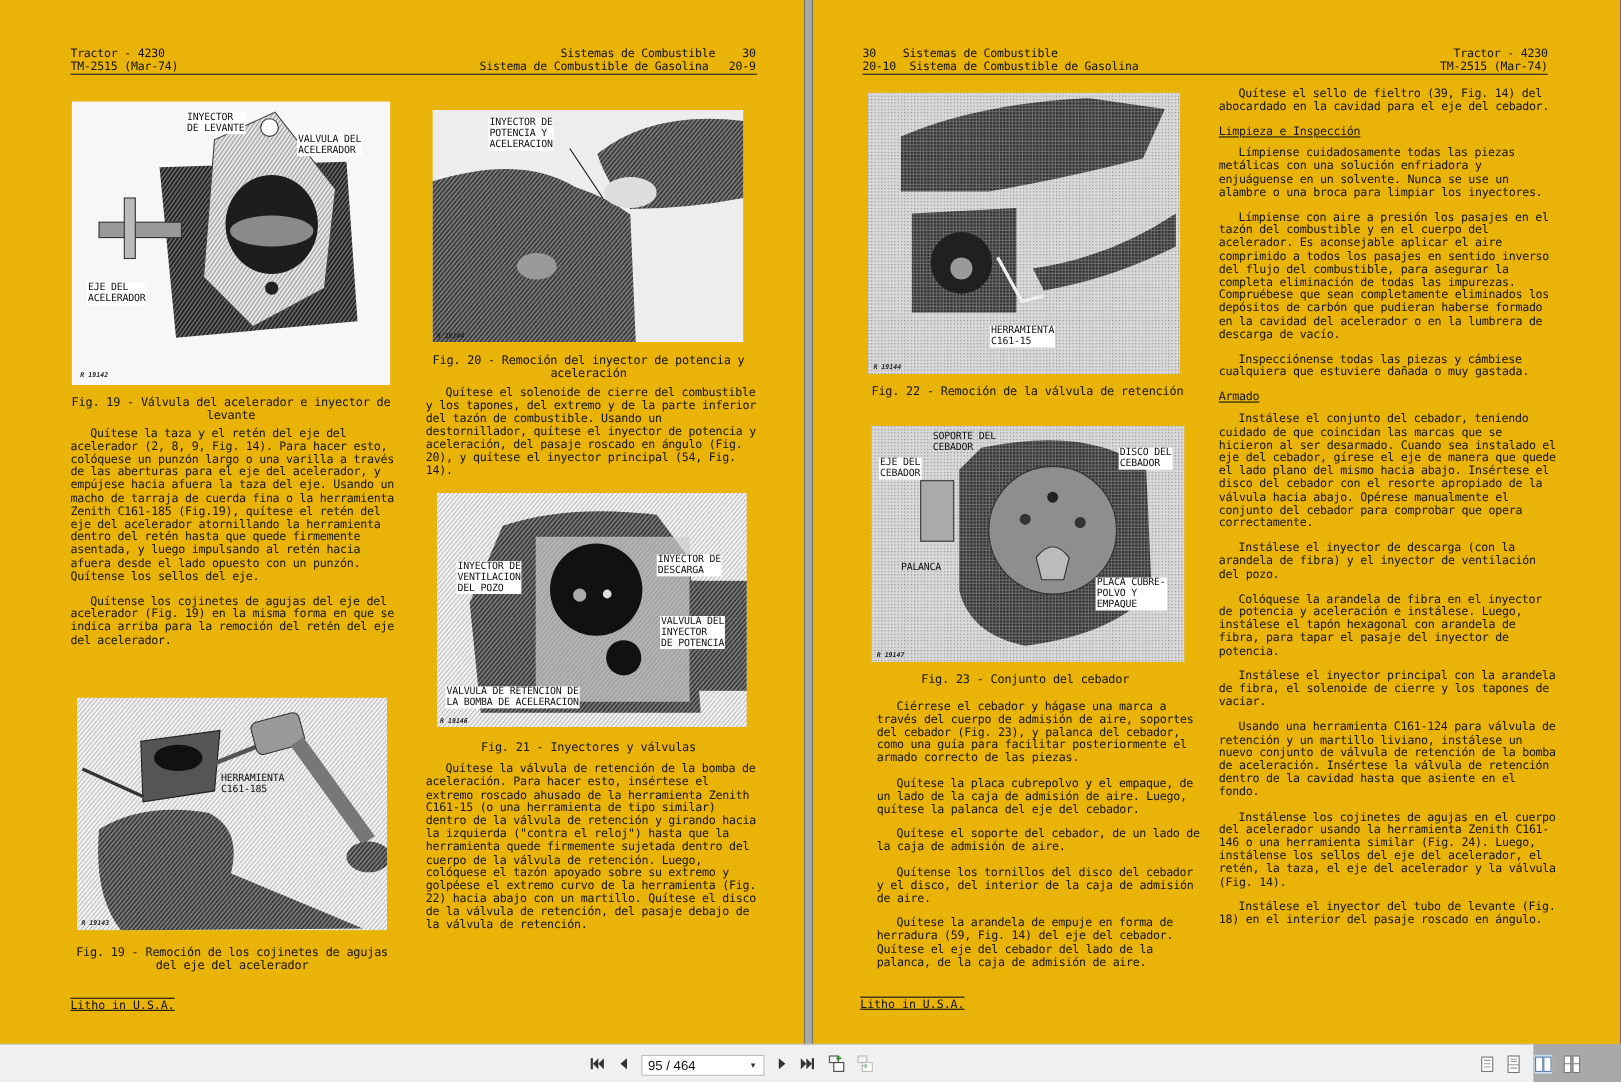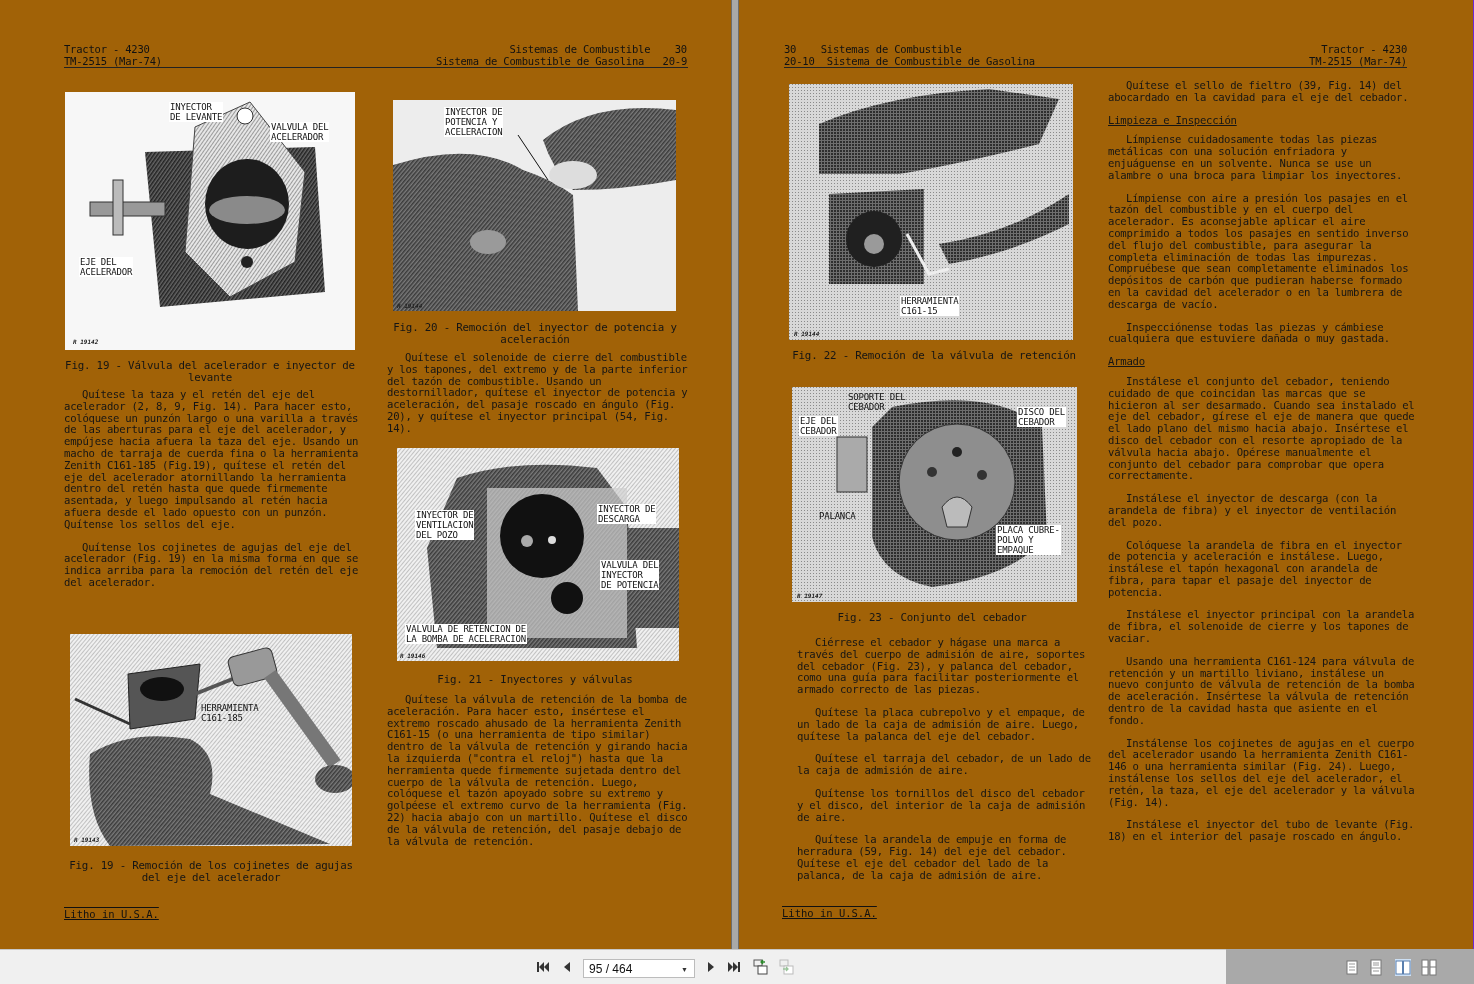--- a/index.html
+++ b/index.html
@@ -1,32 +1,32 @@
 <!DOCTYPE html>
 <html><head>
 <meta charset="utf-8">
 <style>
   html, body { margin:0; padding:0; }
   body { width:1474px; height:984px; background:#a9a9a9; position:relative; overflow:hidden; font-family:"DejaVu Sans Mono","Liberation Mono",monospace; }
-  .page { position:absolute; top:0; background:#a16207; overflow:hidden; }
+  .page { position:absolute; top:0; background:#eab308; overflow:hidden; }
   #page-left { left:0; width:731px; height:949px; border-right:1px solid #6d6d6d; }
   #page-right { left:738px; width:734px; height:949px; border-left:1px solid #6d6d6d; border-right:7px solid #6d28d9; }
   .hdr { position:absolute; font-size:10.5px; line-height:12px; color:#111; letter-spacing:-0.2px; white-space:pre; }
   .hdr-rule { position:absolute; height:1px; background:#222; }
   .txt { position:absolute; font-size:10.6px; line-height:11.8px; color:#151515; letter-spacing:-0.25px; }
   .txt p { margin:0 0 11px 0; text-indent:18px; }
   .cap { position:absolute; font-size:10.8px; line-height:12px; color:#151515; text-align:center; letter-spacing:-0.2px; }
   .sect { text-decoration:underline; text-indent:0 !important; margin-bottom:8px !important; }
   .fig { position:absolute; overflow:hidden; }
   .fig svg { display:block; width:100%; height:100%; }
   .lbl { position:absolute; font-size:9px; line-height:10px; color:#111; background:#fff; padding:0 1px; letter-spacing:-0.2px; white-space:pre; }
   .rnum { position:absolute; font-size:6px; font-style:italic; color:#222; font-weight:bold; }
   .foot { position:absolute; font-size:10.5px; color:#111; text-decoration:underline overline; }
   
-  #toolbar { position:absolute; left:0; top:949px; width:1226px; height:35px; background:#f0f0f0; border-top:1px solid #c8c8c8; font-family:"Liberation Sans",sans-serif; }
+  #toolbar { position:absolute; left:0; top:949px; width:1394px; height:35px; background:#f0f0f0; border-top:1px solid #c8c8c8; font-family:"Liberation Sans",sans-serif; }
   .tb-btn { position:absolute; top:8px; width:16px; height:18px; display:flex; align-items:center; justify-content:center; color:#222; font-size:13px; cursor:pointer; }
   #page-select { position:absolute; left:583px; top:9px; width:112px; height:19px; background:#fff; border:1px solid #bcbcbc; font-size:12px; line-height:19px; padding-left:5px; box-sizing:border-box; color:#111; }
   #page-select .caret { position:absolute; right:6px; top:0; font-size:7px; color:#333; }
   .view-btn { position:absolute; top:9px; width:16px; height:17px; }
   .view-btn.active { background:#cde0f5; }
   #zoom-val { position:absolute; left:1522px; top:12px; font-size:12px; color:#000000; }
 </style>
 </head>
 <body>
 
@@ -208,21 +208,21 @@
     <div class="lbl" style="left:204px;top:138px;">PLACA CUBRE-
 POLVO Y
 EMPAQUE</div>
     <div class="rnum" style="left:5px;top:205px;">R 19147</div>
   </div>
   <div class="cap" style="left:48px;top:612px;width:290px;">Fig. 23 - Conjunto del cebador</div>
 
   <div class="txt" style="left:58px;top:637px;width:298px;">
     <p>Ciérrese el cebador y hágase una marca a través del cuerpo de admisión de aire, soportes del cebador (Fig. 23), y palanca del cebador, como una guía para facilitar posteriormente el armado correcto de las piezas.</p>
     <p>Quítese la placa cubrepolvo y el empaque, de un lado de la caja de admisión de aire. Luego, quítese la palanca del eje del cebador.</p>
-    <p>Quítese el tarraja del cebador, de un lado de la caja de admisión de aire.</p>
+    <p>Quítese el soporte del cebador, de un lado de la caja de admisión de aire.</p>
     <p>Quítense los tornillos del disco del cebador y el disco, del interior de la caja de admisión de aire.</p>
     <p>Quítese la arandela de empuje en forma de herradura (59, Fig. 14) del eje del cebador. Quítese el eje del cebador del lado de la palanca, de la caja de admisión de aire.</p>
   </div>
 
   <div class="txt" style="left:369px;top:80px;width:308px;">
     <p>Quítese el sello de fieltro (39, Fig. 14) del abocardado en la cavidad para el eje del cebador.</p>
     <p class="sect">Limpieza e Inspección</p>
     <p>Límpiense cuidadosamente todas las piezas metálicas con una solución enfriadora y enjuáguense en un solvente. Nunca se use un alambre o una broca para limpiar los inyectores.</p>
     <p>Límpiense con aire a presión los pasajes en el tazón del combustible y en el cuerpo del acelerador. Es aconsejable aplicar el aire comprimido a todos los pasajes en sentido inverso del flujo del combustible, para asegurar la completa eliminación de todas las impurezas. Compruébese que sean completamente eliminados los depósitos de carbón que pudieran haberse formado en la cavidad del acelerador o en la lumbrera de descarga de vacío.</p>
     <p>Inspecciónense todas las piezas y cámbiese cualquiera que estuviere dañada o muy gastada.</p>

